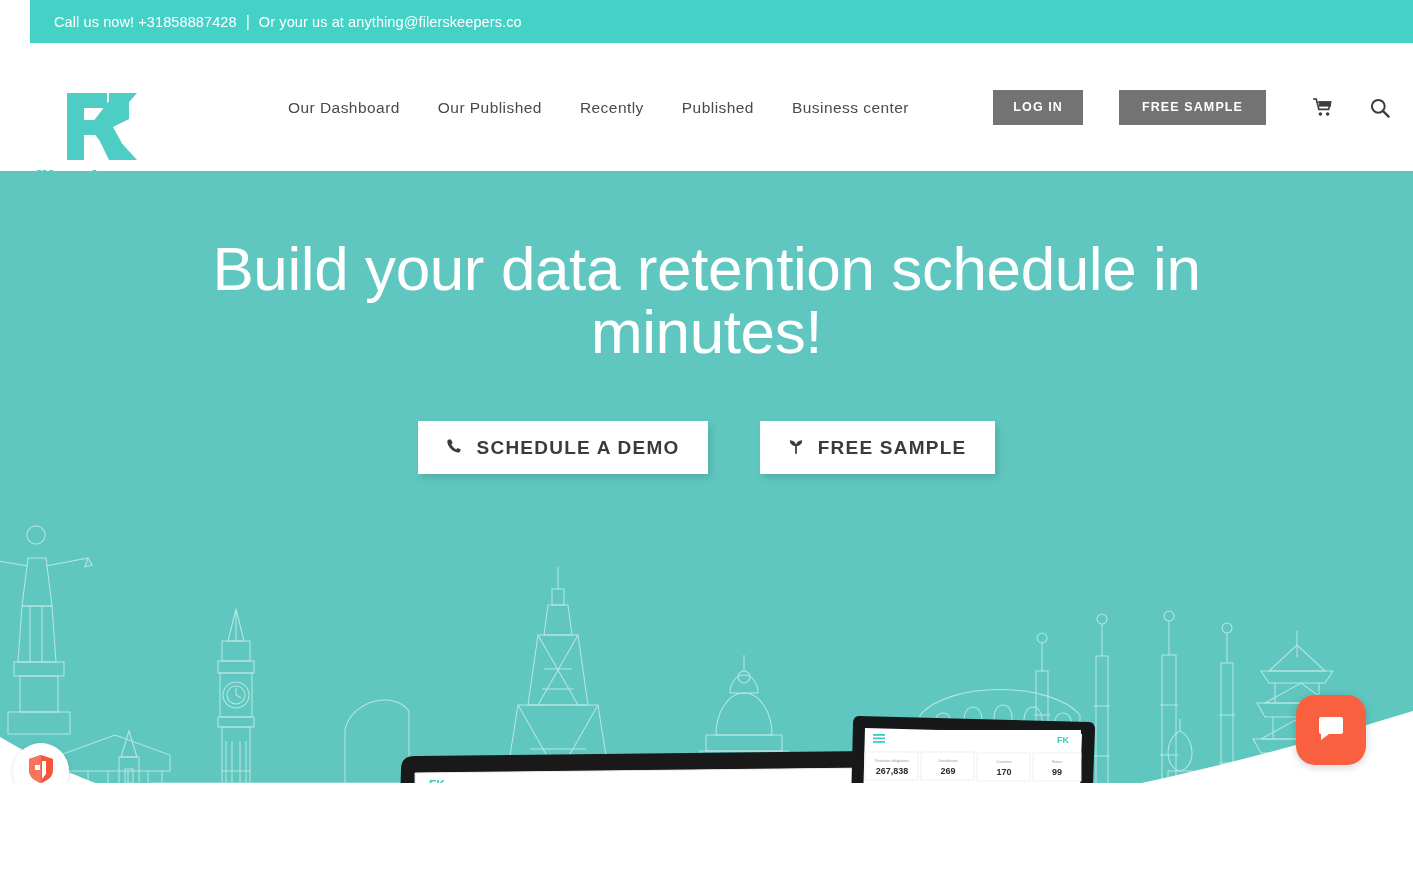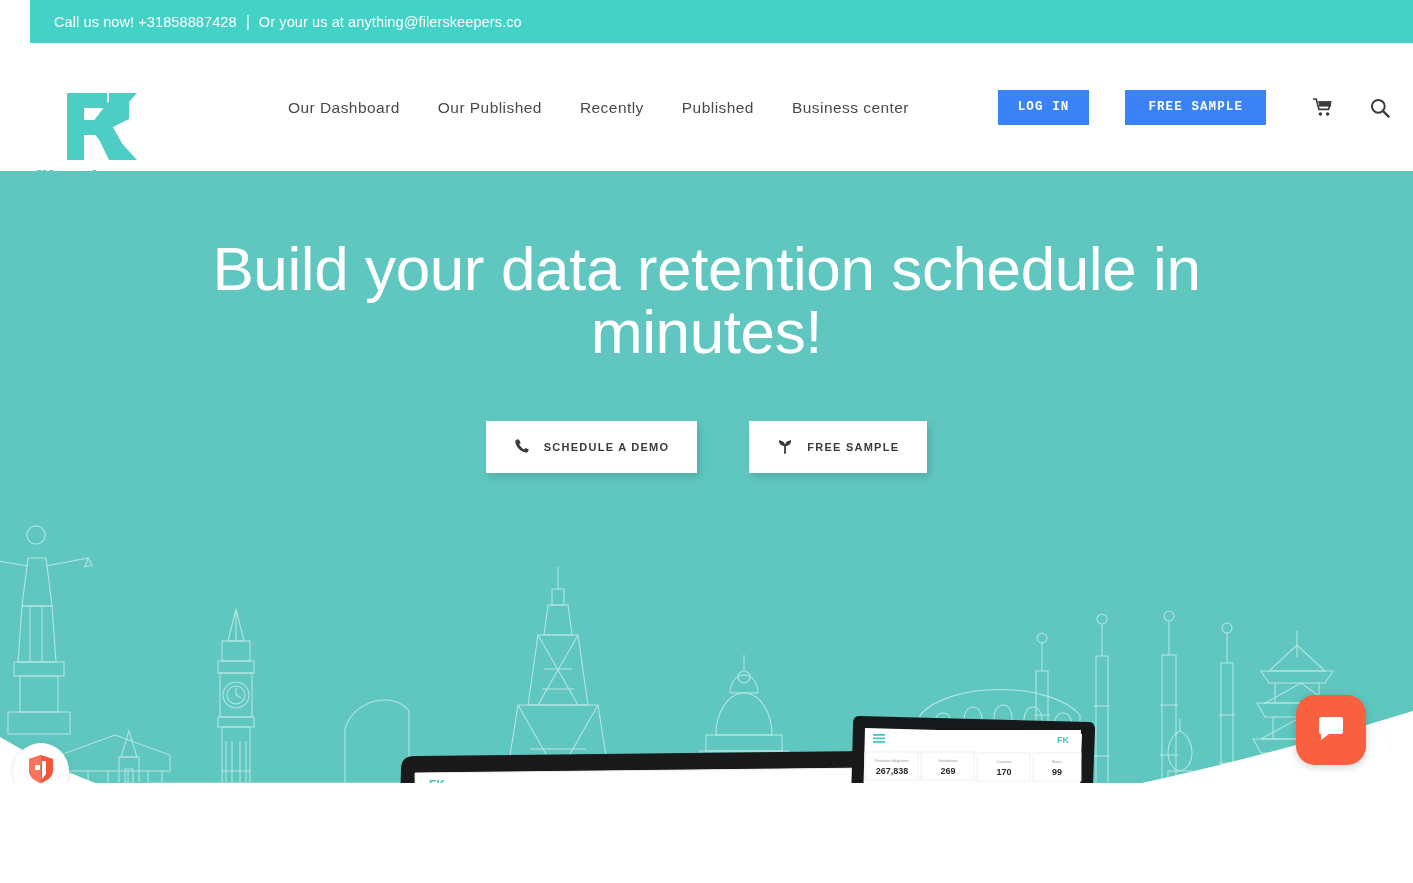--- a/index.html
+++ b/index.html
@@ -74,31 +74,31 @@
   .header-actions {
     position:absolute;
     right:18px;
     top:0;
     height:129px;
     display:flex;
     align-items:center;
     gap:0;
   }
   .btn-teal {
-    background:#3b82f6;
+    background:#737373;
     color:#ffffff;
     font-size:12.5px;
     font-weight:bold;
     letter-spacing:1.1px;
     padding:11px 20px;
     border:none;
     cursor:pointer;
     line-height:1;
     white-space:nowrap;
-    font-family:Liberation Mono, monospace;
+    font-family:Liberation Sans, sans-serif;
   }
   #login-button { margin-right:36px; }
   #free-sample-button-header { padding:11px 23px; margin-right:42px; }
   .icon-btn {
     width:30px; height:30px;
     display:flex; align-items:center; justify-content:center;
     cursor:pointer;
   }
   #cart-icon-btn { margin-right:27px; }
 
@@ -132,21 +132,21 @@
   }
   .hero-buttons {
     margin-top:58px;
     display:flex;
     justify-content:center;
     gap:52px;
   }
   .btn-white {
     background:#ffffff;
     color:#3b3b3b;
-    font-size:11px;
+    font-size:19px;
     font-weight:bold;
     letter-spacing:1.25px;
     padding:17px 28px;
     border:none;
     cursor:pointer;
     display:flex;
     align-items:center;
     gap:14px;
     box-shadow:3px 4px 7px rgba(0,0,0,.13);
     line-height:1;

